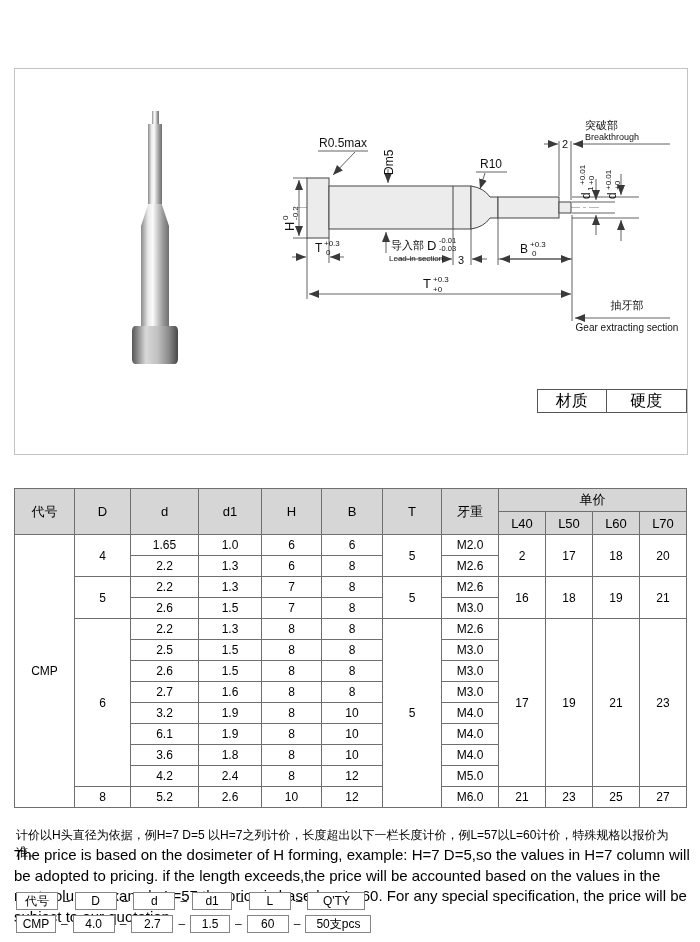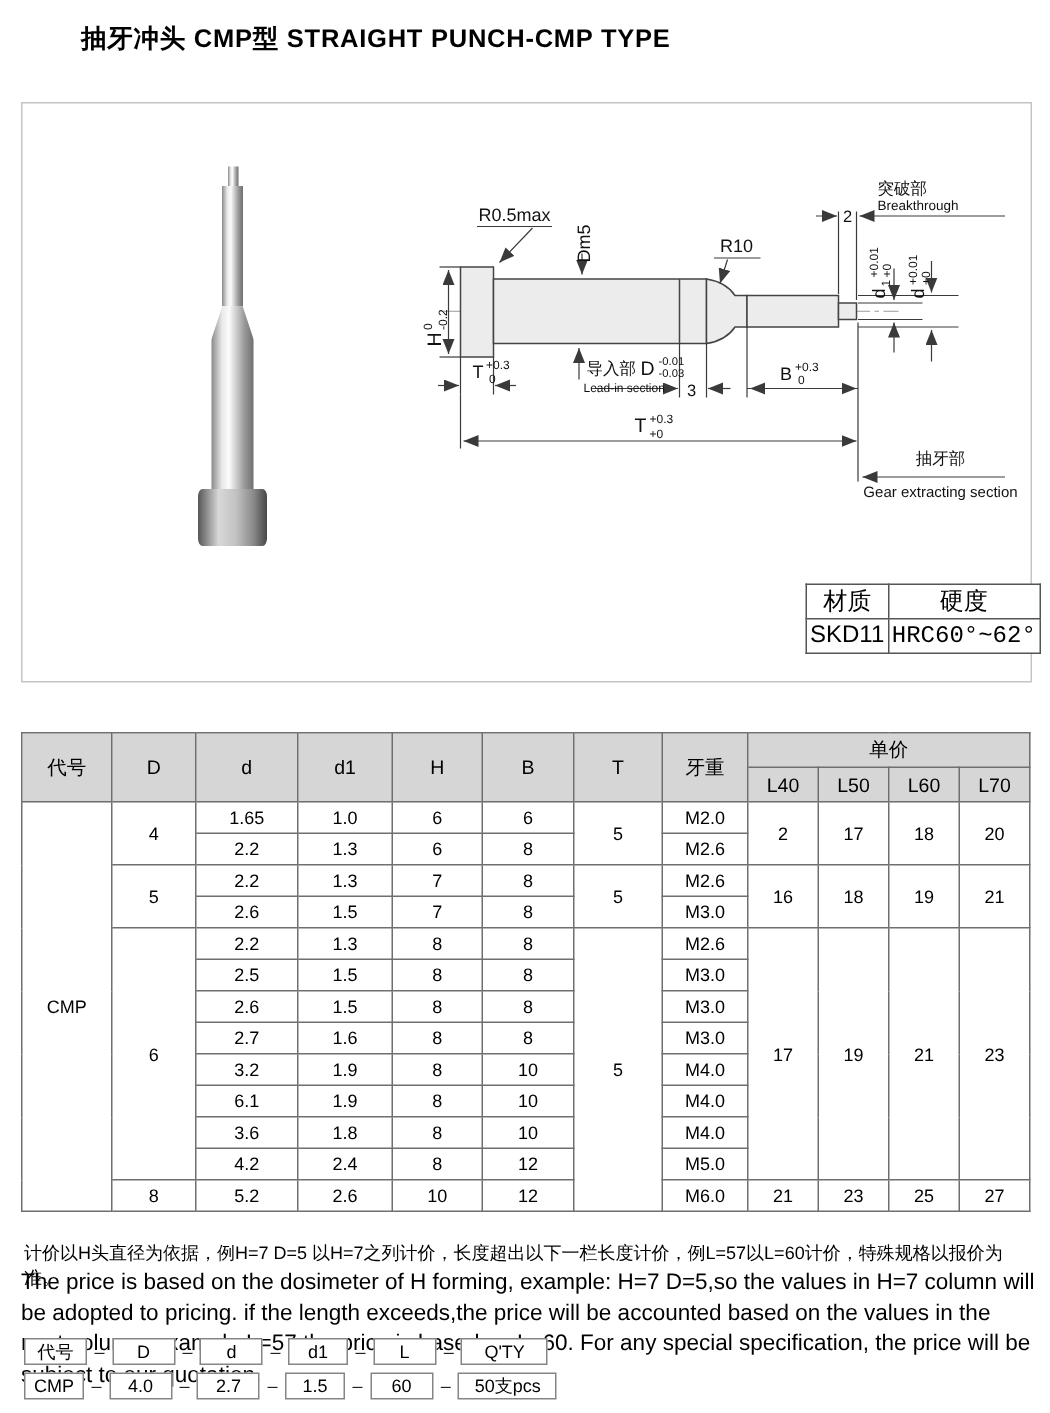--- a/index.html
+++ b/index.html
@@ -36,21 +36,20 @@
   .order-row.r2{top:915px;}
   .obox{display:inline-block;border:1px solid #858585;text-align:center;font-size:12px;
         height:16px;line-height:16px;padding:0 5px;min-width:22px;background:#fff;}
   .dash{margin:0 5px;font-size:12px;color:#222;}
 </style>
 </head>
 <body>
 
 <div class="page">
 
-  <div class="title">抽牙冲头 CMP型  STRAIGHT PUNCH-CMP  TYPE</div>
 
   <div class="dwg-box">
 
     <div>
       <div class="ph ph-tip"></div>
       <div class="ph ph-shaft1"></div>
       <div class="ph ph-taper"></div>
       <div class="ph ph-shaft2"></div>
       <div class="ph ph-head"></div>
     </div>
@@ -174,24 +173,20 @@
       </g>
       <text x="612" y="240" font-size="11" text-anchor="middle">抽牙部</text>
       <text x="612" y="262" font-size="10" text-anchor="middle">Gear extracting section</text>
     </svg>
 
     <table class="mat-table">
       <tbody>
           <tr>
         <td>材质</td>
         <td class="w2">硬度</td>
-      </tr>
-      <tr>
-        <td>SKD11</td>
-        <td class="w2">HRC60°~62°</td>
       </tr>
     </tbody>
       </table>
   </div>
 
   <table class="main">
     <colgroup>
       <col style="width:60px">
         <col style="width:56px">
         <col style="width:68px">

